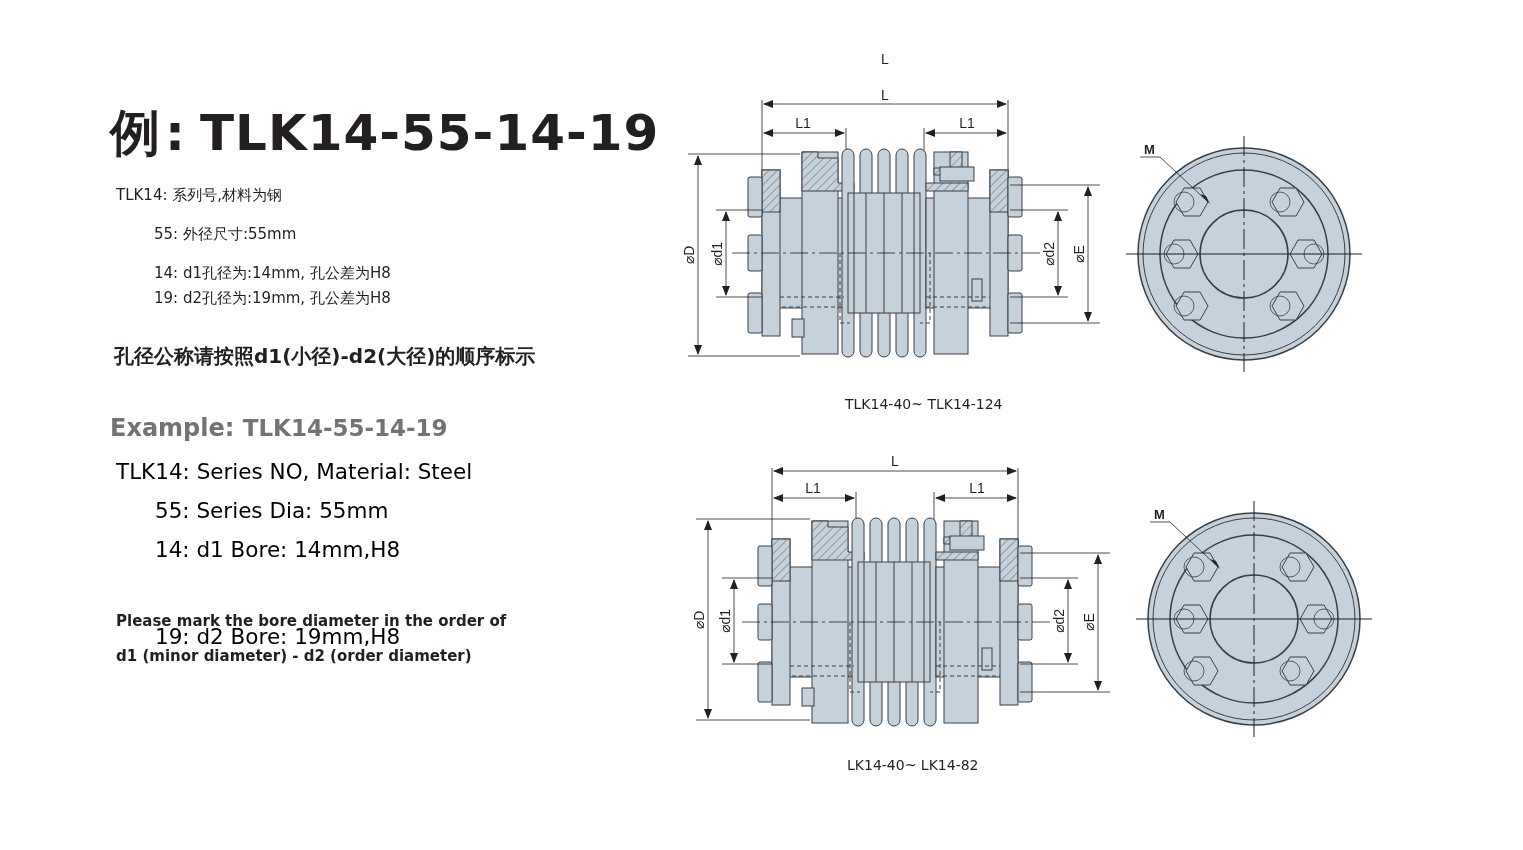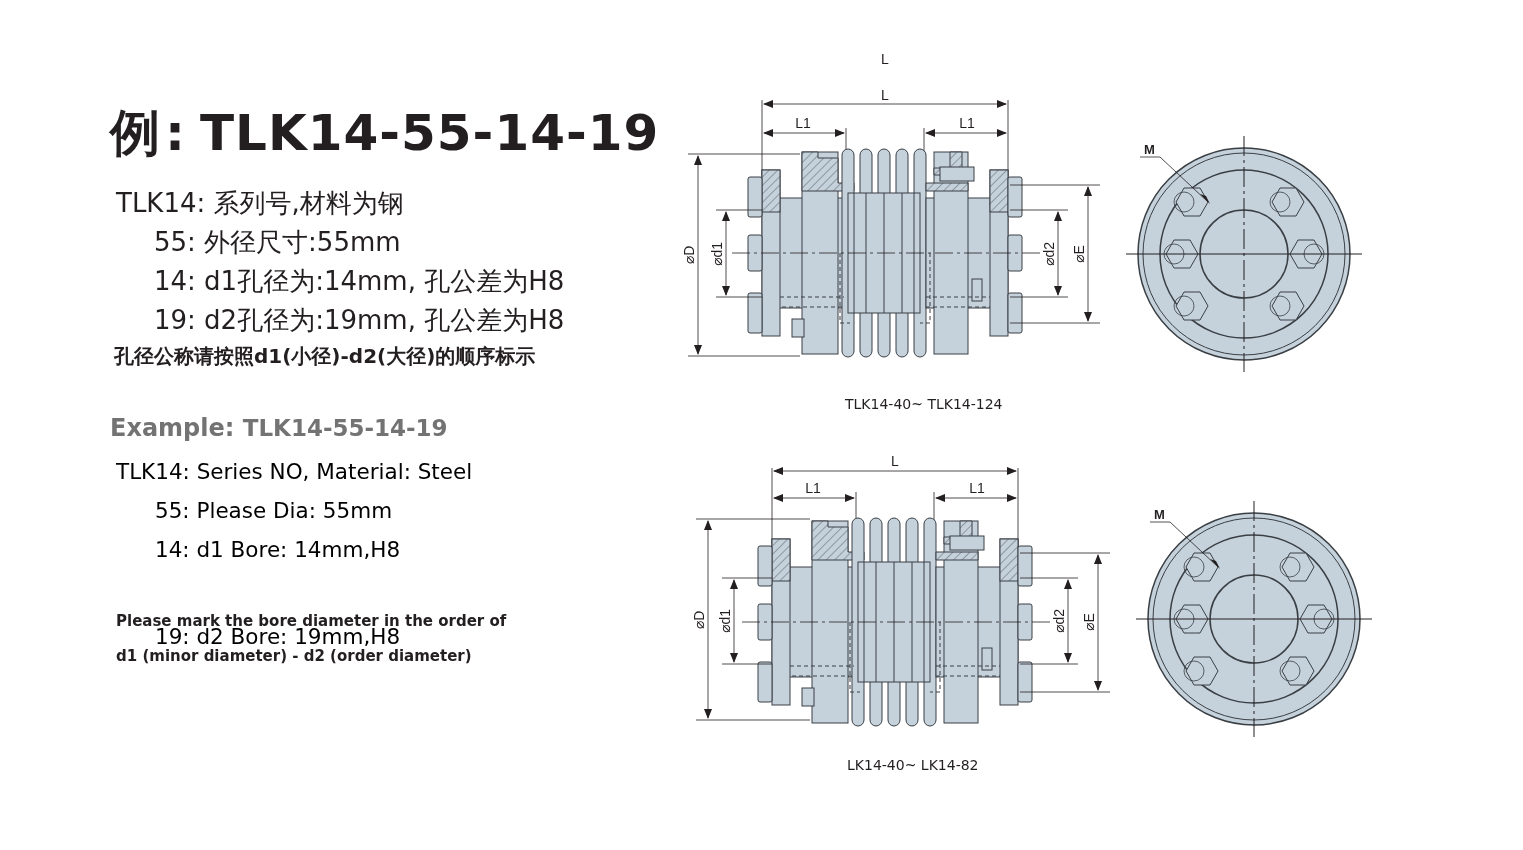--- a/index.html
+++ b/index.html
@@ -1,20 +1,20 @@
 <!DOCTYPE html>
 <html><head>
 <meta charset="utf-8">
 <style>
   html, body { margin:0; padding:0; background:#ffffff; }
   body { width:1523px; height:850px; position:relative; overflow:hidden;
          font-family:"DejaVu Sans","Liberation Sans",sans-serif; color:#231f20; }
   .abs { position:absolute; white-space:nowrap; }
   .title-cn { left:110px; top:100px; font-size:50px; font-weight:bold; letter-spacing:1px; }
-  .cn-line { font-size:26px; color:#231f20; }
+  .cn-line { font-size:15px; color:#231f20; }
   .cn-bold { font-size:20px; font-weight:bold; }
   .en-title { left:110px; top:414px; font-size:24px; font-weight:bold; color:#737373; }
   .en-title .code { font-size:23px; }
   .en-line { font-size:21.5px; color:#000000; }
   .en-note { font-size:15px; font-weight:600; color:#231f20; }
   .caption { font-size:14px; color:#231f20; }
   svg text { font-family:"Liberation Sans","DejaVu Sans",sans-serif; fill:#231f20; }
 </style>
 </head>
 <body>
@@ -28,37 +28,37 @@
   <span>系列号,材料为钢</span>
 </div>
 <div class="abs cn-line" style="left:154px; top:225px;">
   <span>55:</span>
   <span>外径尺寸:55mm</span>
 </div>
 <div class="abs cn-line" style="left:154px; top:264px;">
   <span>14:</span>
   <span>d1孔径为:14mm, 孔公差为H8</span>
 </div>
-<div class="abs cn-line" style="left:154px; top:303px;">
+<div class="abs cn-line" style="left:154px; top:289px;">
   <span>19:</span>
   <span>d2孔径为:19mm, 孔公差为H8</span>
 </div>
 <div class="abs cn-bold" style="left:114px; top:343px;">孔径公称请按照d1(小径)-d2(大径)的顺序标示</div>
 
 <div class="abs en-title">
   <span>Example:</span>
   <span class="code">TLK14-55-14-19</span>
 </div>
 <div class="abs en-line" style="left:116px; top:459px;">
   <span>TLK14:</span>
   <span>Series NO, Material: Steel</span>
 </div>
 <div class="abs en-line" style="left:155px; top:498px;">
   <span>55:</span>
-  <span>Please Dia: 55mm</span>
+  <span>Series Dia: 55mm</span>
 </div>
 <div class="abs en-line" style="left:155px; top:537px;">
   <span>14:</span>
   <span>d1 Bore: 14mm,H8</span>
 </div>
 <div class="abs en-line" style="left:155px; top:576px;margin-top:48px;">
   <span>19:</span>
   <span>d2 Bore: 19mm,H8</span>
 </div>
 <div class="abs en-note" style="left:116px; top:612px;">Please mark the bore diameter in the order of</div>

